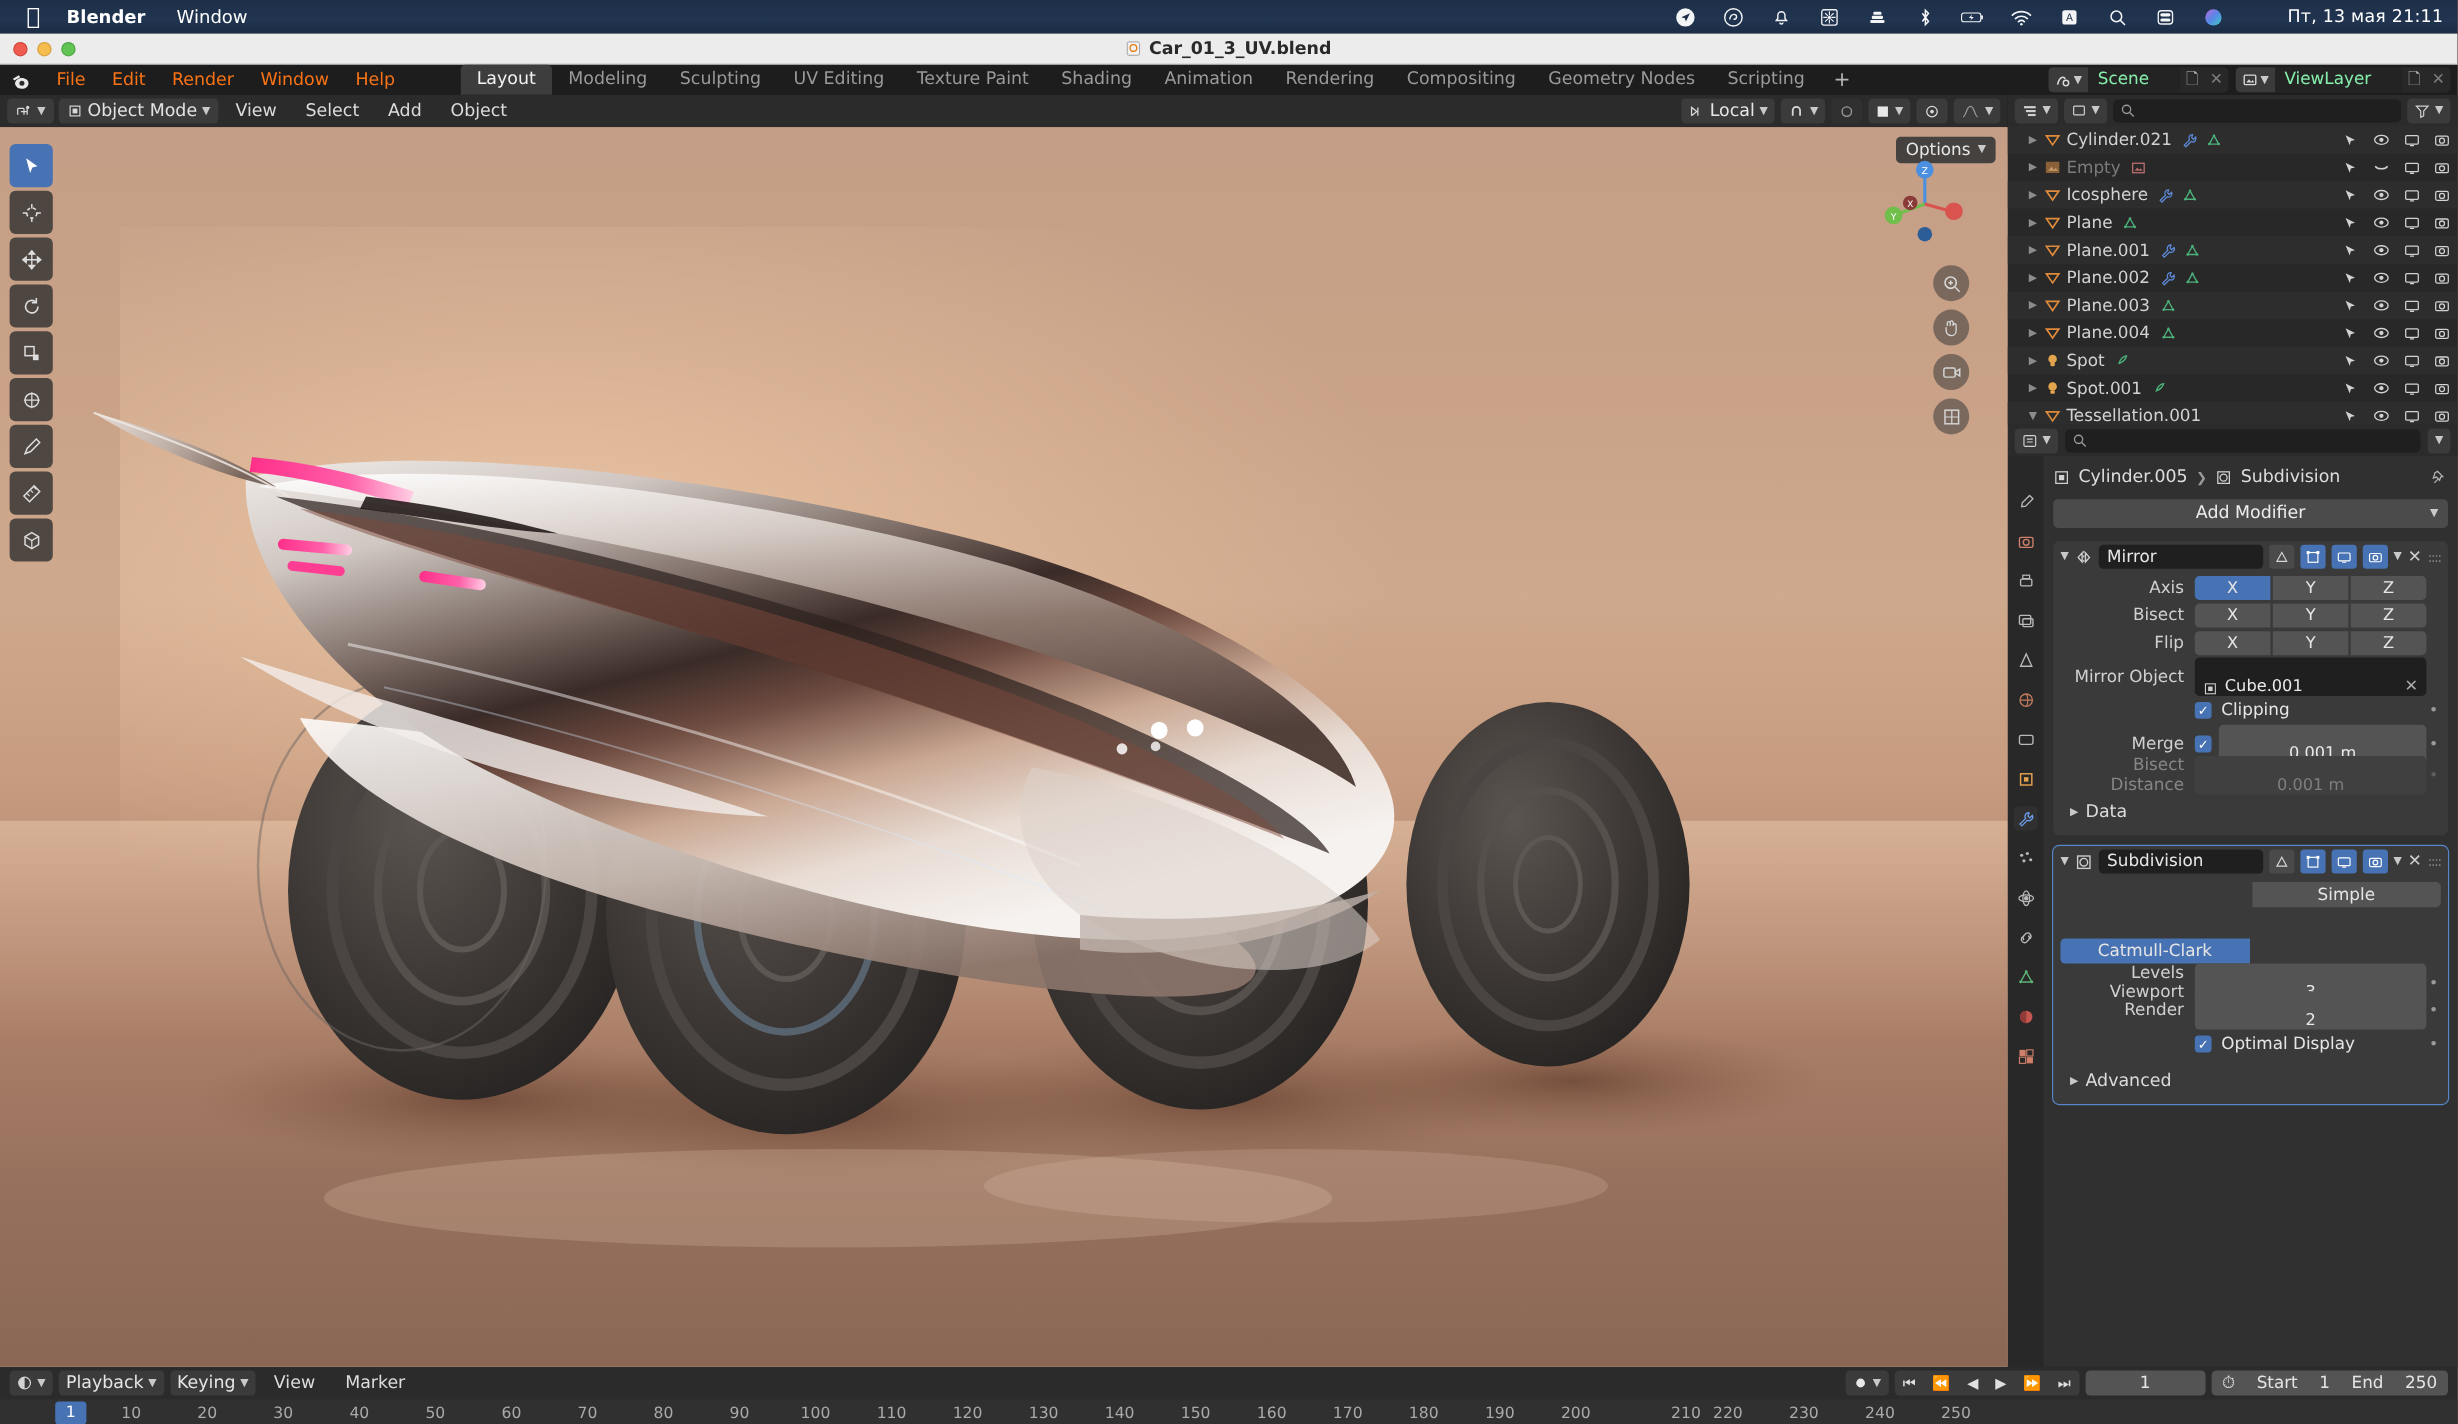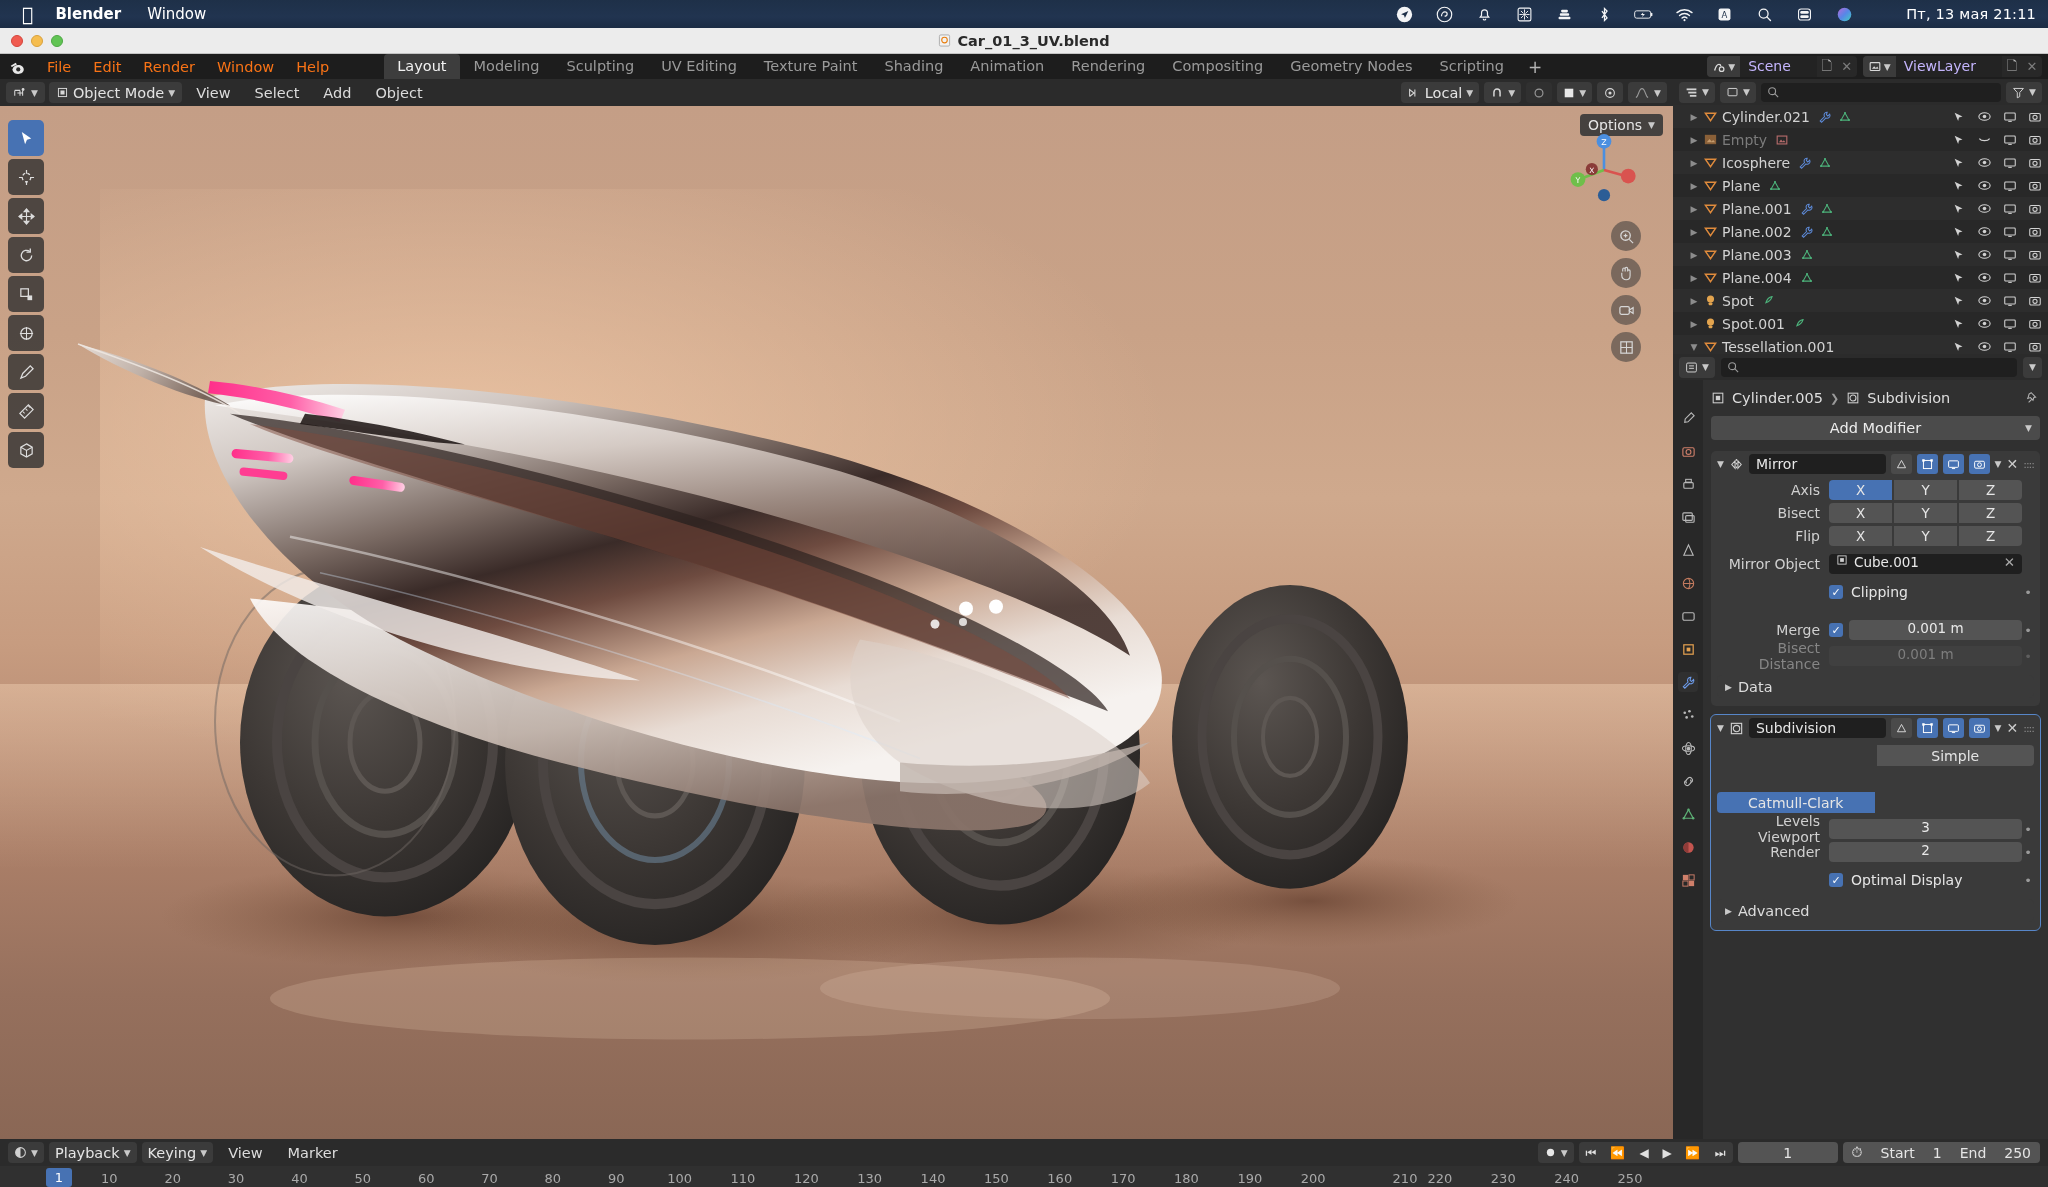--- a/index.html
+++ b/index.html
@@ -48,21 +48,21 @@
   }
   #topbar .blogo { width: 20px; height: 20px; margin-right: 8px; }
   .tmenu { padding: 3px 11px; color: #f97316; border-radius: 3px; }
   .wstabs { display: flex; align-items: center; margin-left: 16px; gap: 1px; padding-left: 28px; }
   .wstab { padding: 4px 13px 5px; color: #9a9a9a; border-radius: 4px 4px 0 0; font-size: 14.5px; }
   .wstab.active { background: #3d3d3d; color: #f2f2f2; }
   .wstab.plus { color: #b5b5b5; font-size: 17px; padding: 2px 10px; }
   #topbar-right { margin-left: auto; display: flex; align-items: center; gap: 6px; padding-right: 6px; }
   .idblock { display: flex; align-items: center; background: #282828; border-radius: 4px; height: 21px; overflow: hidden; }
   .idblock .ibtn { display: flex; align-items: center; gap: 2px; background: #3b3b3b; height: 21px; padding: 0 5px; }
-  .idblock .iname { background: #232323; padding: 0 26px 0 8px; height: 21px; line-height: 21px; font-size: 14px; color: #c4b5fd; text-align: center; }
+  .idblock .iname { background: #232323; padding: 0 26px 0 8px; height: 21px; line-height: 21px; font-size: 14px; color: #86efac; text-align: center; }
   .idblock .icp, .idblock .ix { width: 20px; text-align: center; color: #b9b9b9; font-size: 13px; }
   .idblock .ix { color: #7c7c7c; }
   .caret { font-size: 9px; color: #c9c9c9; }
 
   
   #main { display: flex; width: 2048px; height: 1060px; }
   #viewcol { width: 1673px; height: 1060px; display: flex; flex-direction: column; }
 
   
   #vp-header {
@@ -151,22 +151,22 @@
 
   .prow { display: flex; align-items: center; height: 20px; margin: 3px 6px 0 6px; font-size: 14px; }
   .plabel { width: 112px; text-align: right; padding-right: 9px; color: #d0d0d0; }
   .plabel.dim { color: #868686; }
   .pfield { flex: 1; display: flex; gap: 2px; }
   .segbtn { flex: 1; height: 20px; background: #545454; display: flex; align-items: center;
     justify-content: center; font-size: 13.5px; color: #e6e6e6; }
   .segbtn.on { background: #4772b3; }
   .pfield .segbtn:first-child { border-radius: 4px 0 0 4px; }
   .pfield .segbtn:last-child { border-radius: 0 4px 4px 0; }
-  .valfield { flex: 1; height: 20px; background: #545454; border-radius: 4px; display: flex;
-    align-items: flex-start; justify-content: center; font-size: 13.5px; color: #e9e9e9; }
+  .valfield { flex: 1; height: 32px; background: #545454; border-radius: 4px; display: flex;
+    align-items: flex-end; justify-content: center; font-size: 13.5px; color: #e9e9e9; }
   .valfield.dark { background: #1f1f1f; justify-content: flex-start; padding: 0 7px; gap: 6px; }
   .valfield.dimmed { background: #404040; color: #7e7e7e; }
   .cb { width: 14px; height: 14px; border-radius: 3px; background: #4772b3;
     display: flex; align-items: center; justify-content: center; color: #fff; font-size: 11px; }
   .dot { width: 12px; text-align: center; color: #9a9a9a; font-size: 13px; }
   .dot.dim { color: #5e5e5e; }
   .disclosure { display: flex; align-items: center; gap: 6px; font-size: 14.5px; color: #dcdcdc;
     background: #3a3a3a; border-radius: 5px; height: 23px; padding: 0 8px; margin-bottom: 9px; }
   .two-seg { display: flex; gap: 2px; margin: 4px 6px 6px; }
   .two-seg > div { flex: 1; height: 21px; display: flex; align-items: center; justify-content: center;
@@ -1386,21 +1386,21 @@
                 <span style="margin-left:auto;color:#aaa">✕</span>
               </span>
               <span class="dot"></span>
             </div>
             <div class="cbrow" style="margin-top:8px">
               <span class="sp"></span>
               <span class="cb">✓</span>
               <span style="margin-left:8px">Clipping</span>
               <span class="dot" style="margin-left:auto">•</span>
             </div>
-            <div class="prow" style="margin-top:18px">
+            <div class="prow" style="margin-top:8px">
               <span class="plabel">Merge</span>
               <span class="cb">✓</span>
               <span class="valfield" style="margin-left:6px">0.001 m</span>
               <span class="dot">•</span>
             </div>
             <div class="prow" style="margin-top:6px">
               <span class="plabel dim">Bisect Distance</span>
               <span class="valfield dimmed">0.001 m</span>
               <span class="dot dim">•</span>
             </div>

